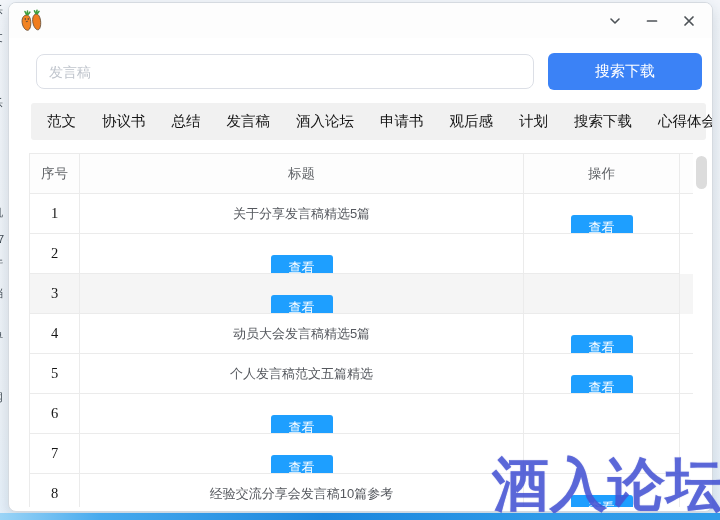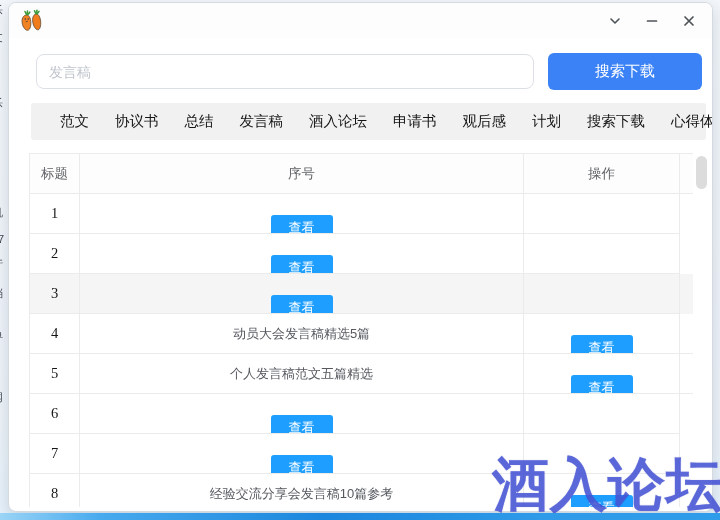--- a/index.html
+++ b/index.html
@@ -36,21 +36,21 @@
   .search-input { position:absolute; left:27px; top:16px; width:498px; height:35px;
     border:1px solid #dcdfe6; border-radius:8px; padding:0 12px; font-size:14px; color:#333;
     outline:none; background:#fff; font-family:"Liberation Sans", sans-serif; }
   .search-input::placeholder { color:#bfc4cc; }
   .search-btn { position:absolute; left:539px; top:15px; width:154px; height:37px;
     background:#3b82f6; border:none; border-radius:6px; color:#fff; font-size:15px;
     cursor:pointer; font-family:"Liberation Sans", sans-serif; }
 
   
   .tabs { position:absolute; left:22px; top:100px; width:675px; height:37px;
-    background:#f1f1f1; border-radius:3px; display:flex; align-items:center; padding:0 16px; }
+    background:#f1f1f1; border-radius:3px; display:flex; align-items:center; padding:0 3px; }
   .tab { padding:0 13px; font-size:14.5px; color:#141414; cursor:pointer; white-space:nowrap; }
 
   
   .table-wrap { position:absolute; left:20px; top:150px; width:664px; height:354px; overflow:hidden;
     border-top:1px solid #ebebeb; border-left:1px solid #ebebeb; background:#fff; }
   .t-row { display:grid; grid-template-columns:50px 444px 156px 14px; height:40px; background:#fff; }
   .t-row.shaded { background:#f5f5f5; }
   .t-cell { border-right:1px solid #ebebeb; border-bottom:1px solid #ebebeb;
     display:flex; align-items:center; justify-content:center; overflow:hidden; }
   .t-head .t-cell { color:#5f6266; font-size:13.5px; background:#fdfdfd; }
@@ -131,28 +131,29 @@
     <span class="tab">申请书</span>
     <span class="tab">观后感</span>
     <span class="tab">计划</span>
     <span class="tab">搜索下载</span>
     <span class="tab">心得体会</span>
 
   </div>
 
   <div class="table-wrap">
     <div class="t-row t-head">
+      <div class="t-cell">序号</div>
       <div class="t-cell">标题</div>
-      <div class="t-cell">序号</div>
       <div class="t-cell">操作</div>
       <div class="t-cell"></div>
     </div>
 
     <div class="t-row">
       <div class="t-cell cell-index">1</div>
+      <div class="t-cell cell-title">关于分享发言稿精选5篇</div>
       <div class="t-cell">
           <button class="view-btn">查看</button>
         </div>
       <div class="t-cell"></div>
     </div>
     <div class="t-row">
       <div class="t-cell cell-index">2</div>
       <div class="t-cell">
           <button class="view-btn">查看</button>
         </div>

